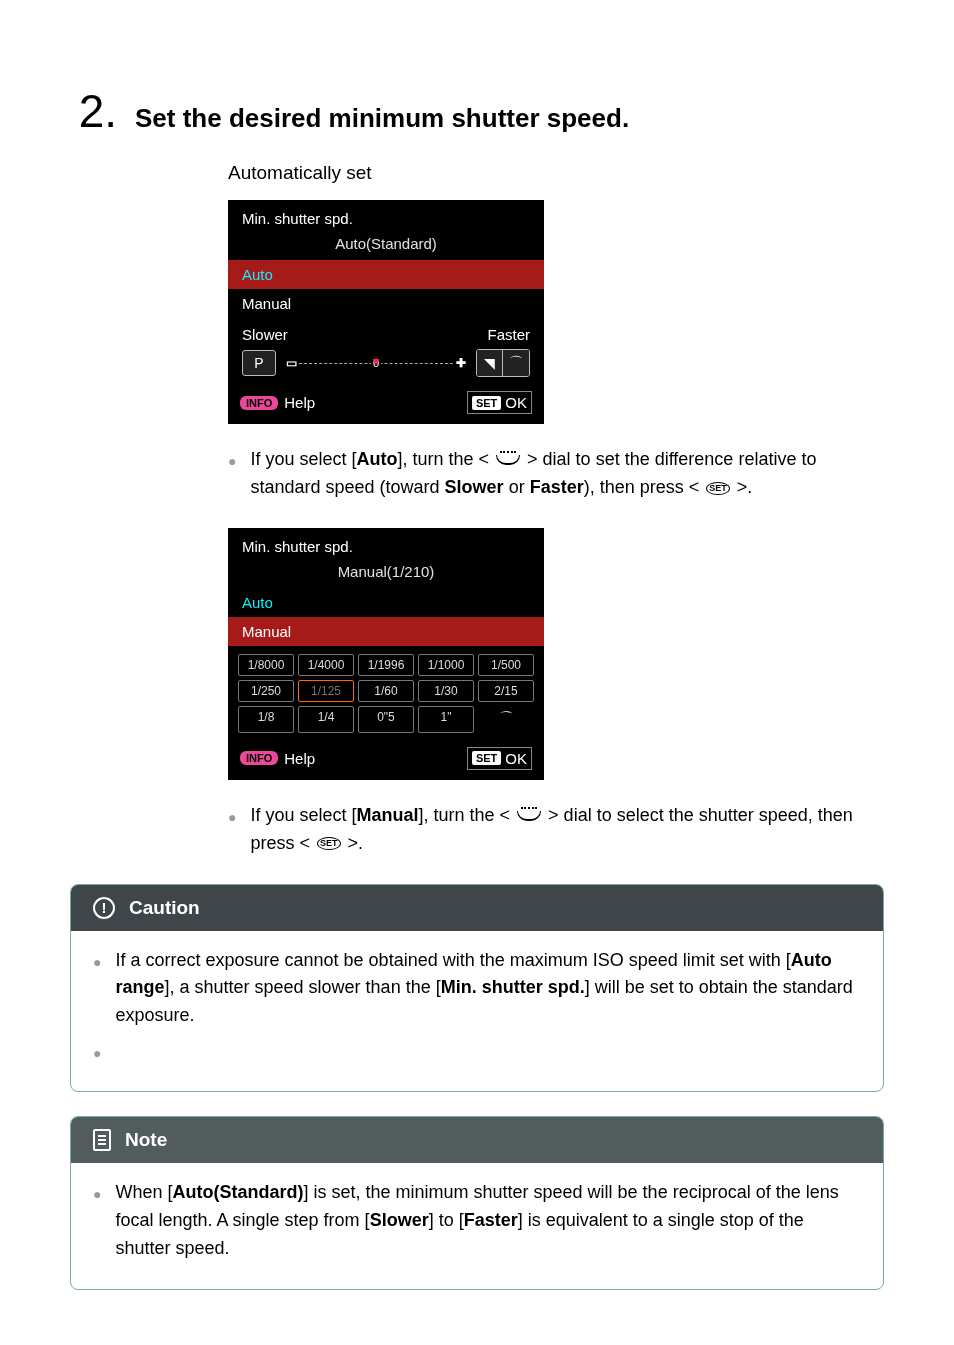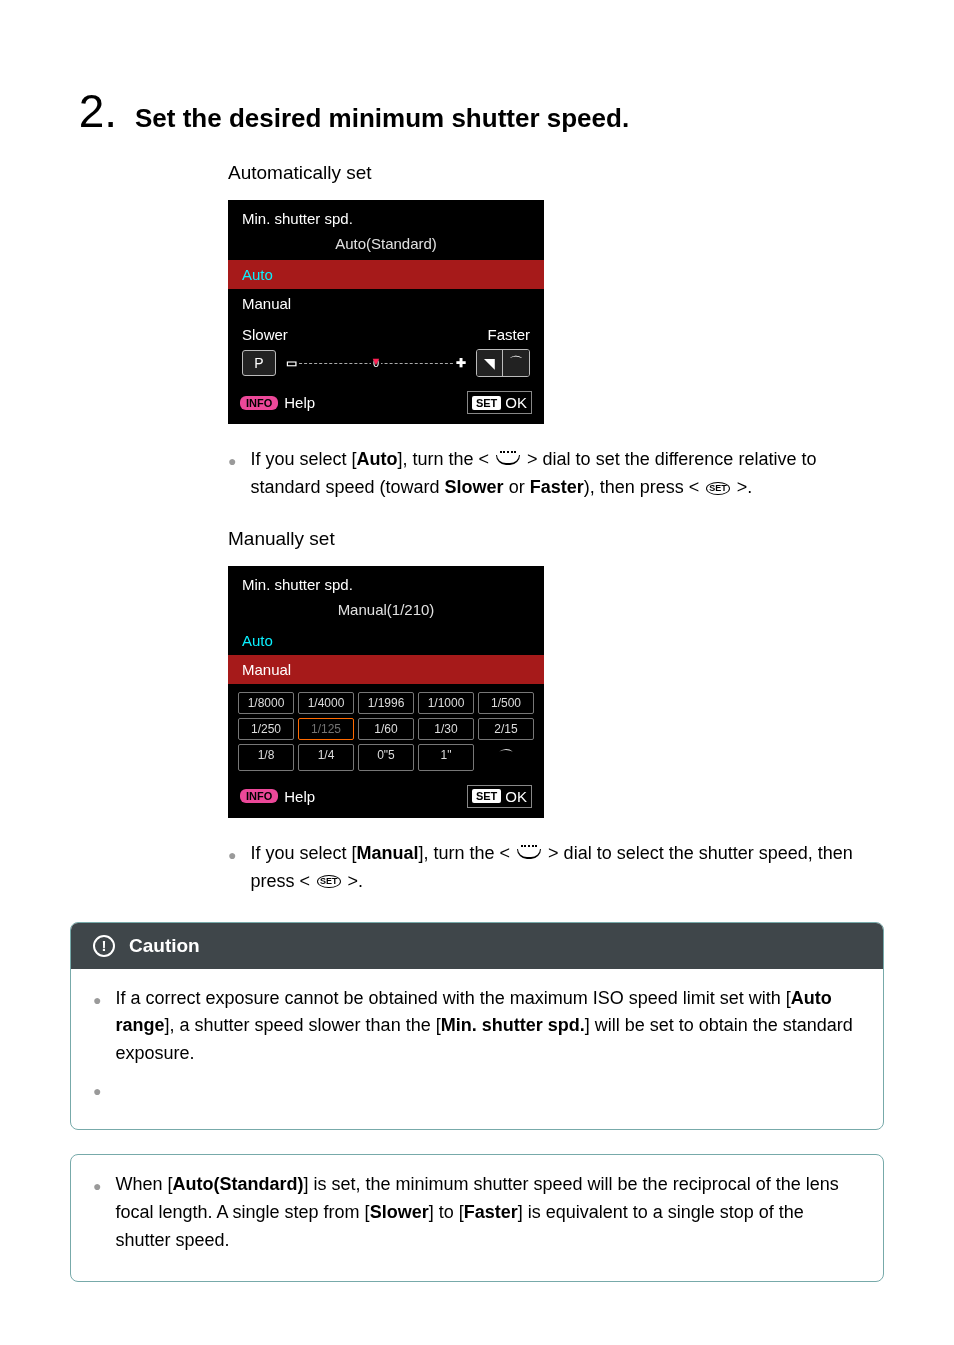--- a/index.html
+++ b/index.html
@@ -105,21 +105,20 @@
 
     <ul class="para">
       <li>
         <span class="bullet">●</span>
         <span>
           <span>If you select [</span><b>Auto</b><span>], turn the &lt; </span><span class="dial-ic"></span><span> &gt; dial to set the difference relative to standard speed (toward </span><b>Slower</b><span> or </span><b>Faster</b><span>), then press &lt; </span><span class="set-ic">SET</span><span> &gt;.</span>
         </span>
       </li>
     </ul>
 
-    <div class="sub-head">Manually set</div>
 
     <div class="screen">
       <div class="s-titlebar">Min. shutter spd.</div>
       <div class="s-breadcrumb">Manual(1/210)</div>
       <div class="s-row-auto-blue-plain">Auto</div>
       <div class="s-row-manual-sel">Manual</div>
       <div class="grid-speeds">
           <div class="speed-cell">1/8000</div>
           <div class="speed-cell">1/4000</div>
           <div class="speed-cell">1/1996</div>
@@ -172,20 +171,24 @@
           </span>
         </li>
         <li>
           <span class="bullet">●</span>
         </li>
       </ul>
     </div>
   </div>
 
   <div class="box note">
+    <div class="box-head">
+      <span class="ico-note"></span>
+      <span>Note</span>
+    </div>
     <div class="box-body">
       <ul>
         <li>
           <span class="bullet">●</span>
           <span>
             <span>When [</span><b>Auto(Standard)</b><span>] is set, the minimum shutter speed will be the reciprocal of the lens focal length. A single step from [</span><b>Slower</b><span>] to [</span><b>Faster</b><span>] is equivalent to a single stop of the shutter speed.</span>
           </span>
         </li>
       </ul>
     </div>

